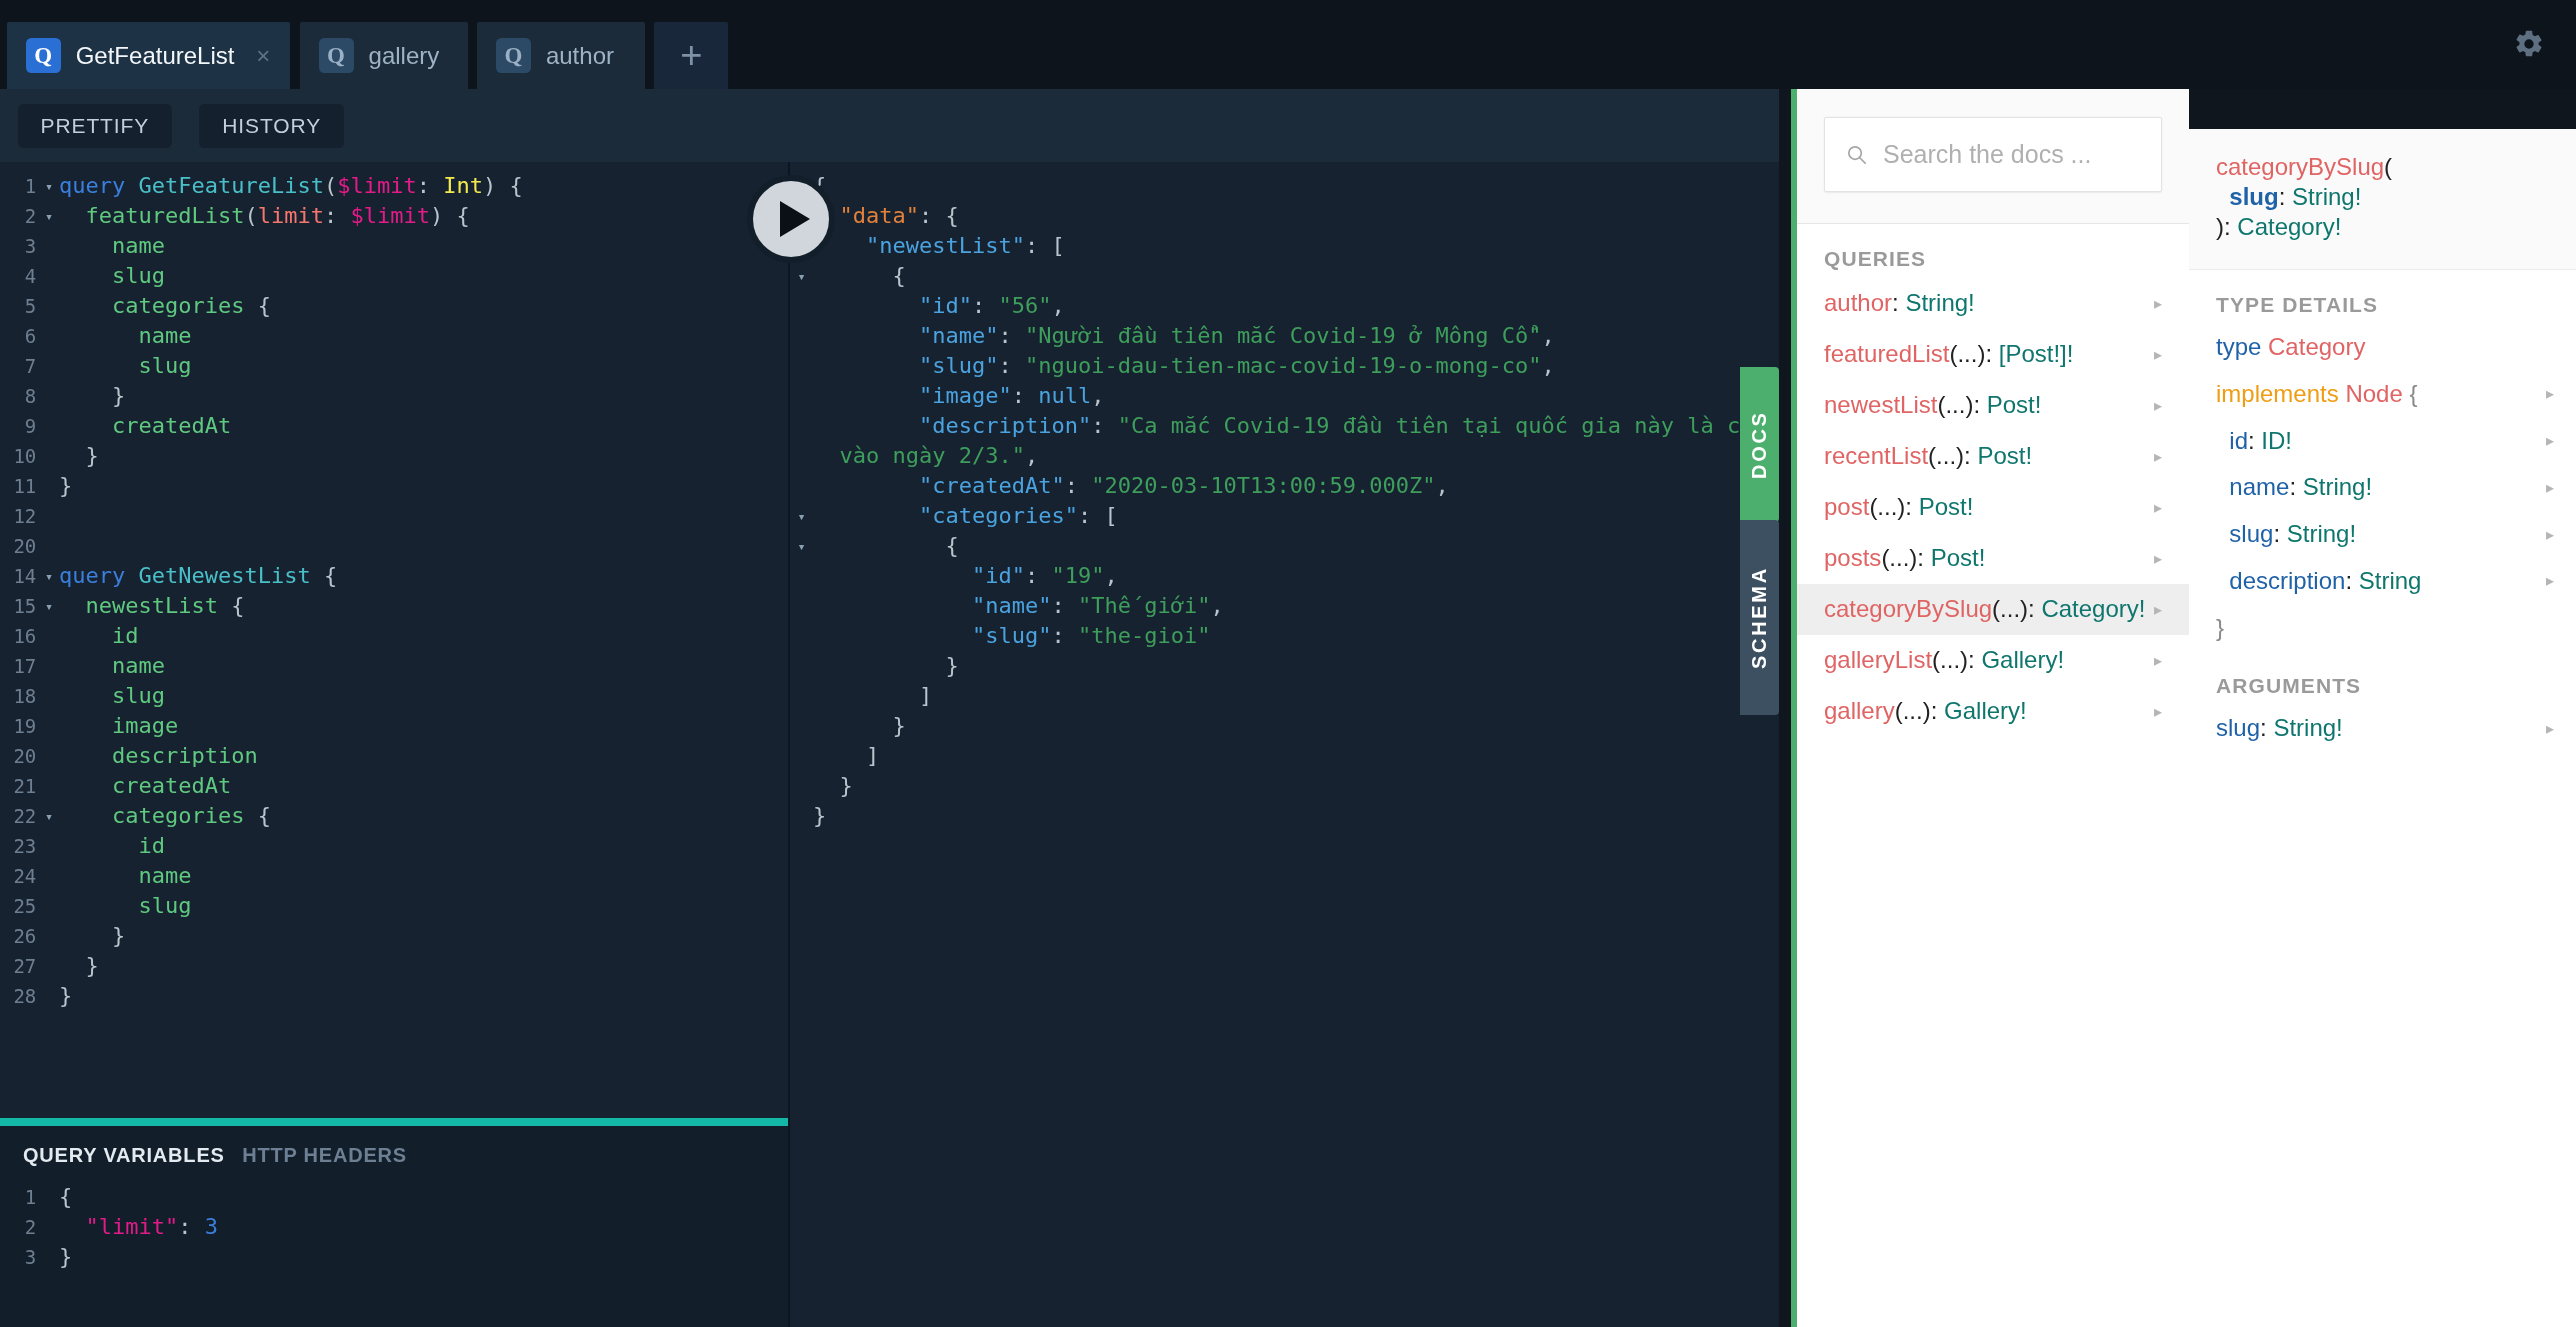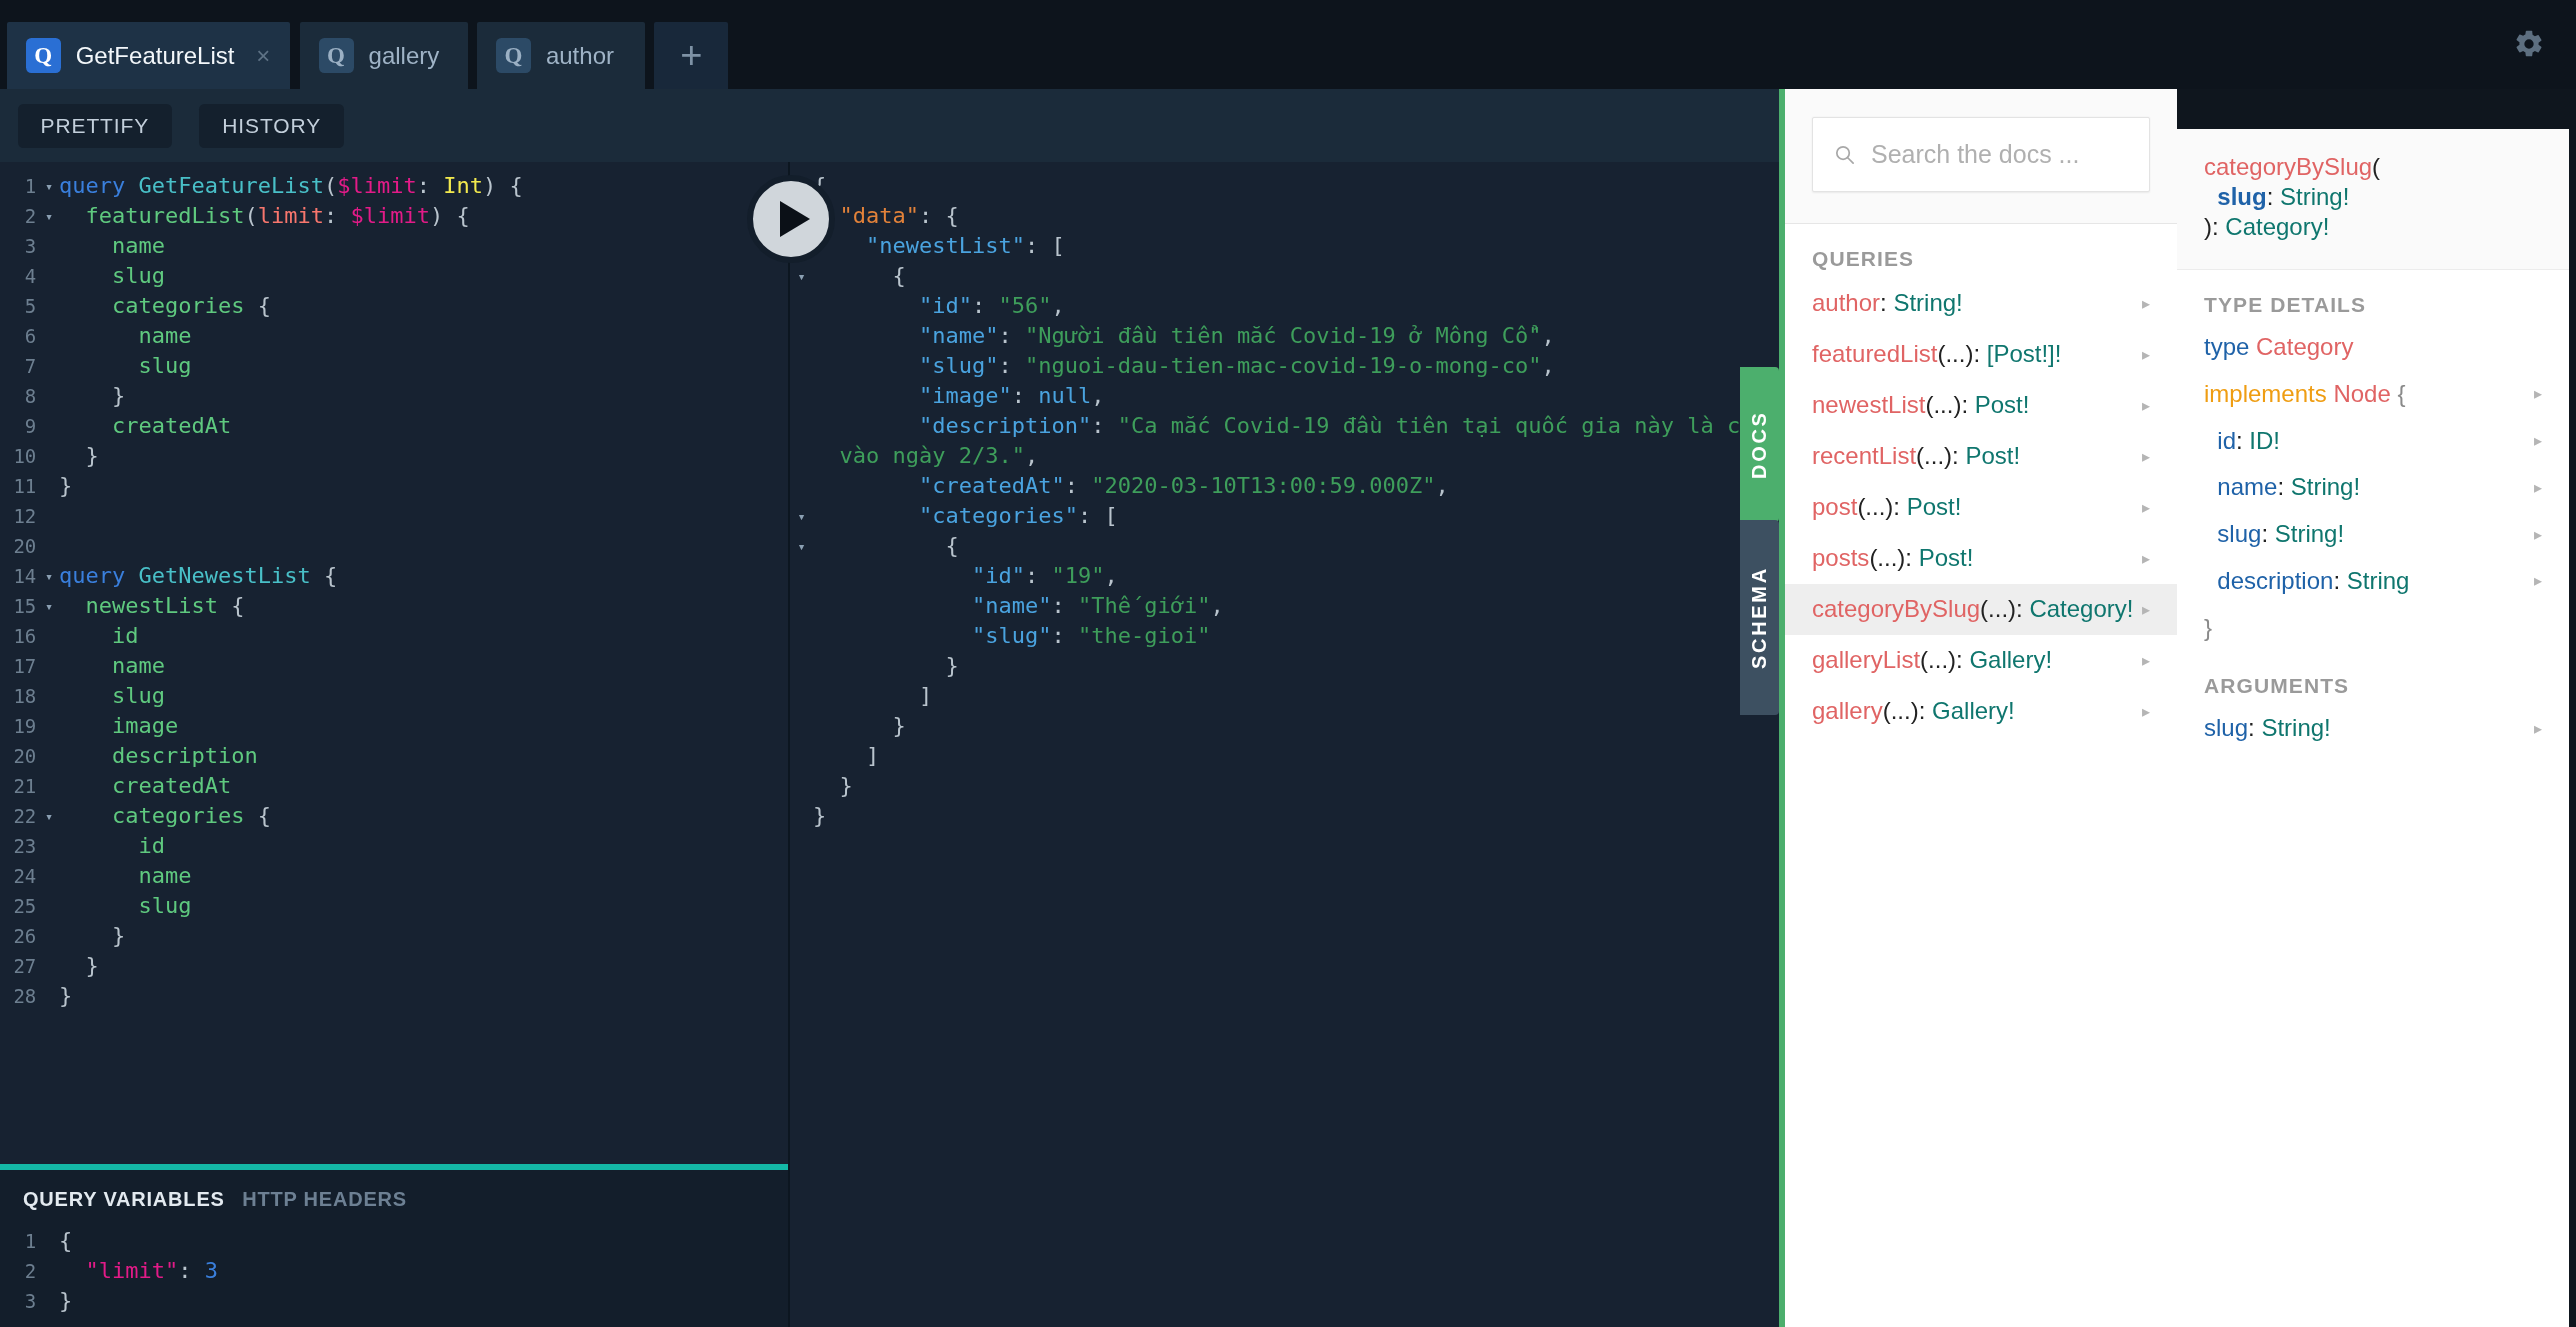--- a/index.html
+++ b/index.html
@@ -60,21 +60,21 @@
   .urlbox {
     flex: 1; height: 47px; background: #13202c; border: 1.3px solid #0d1821;
     border-radius: 5.4px; display: flex; align-items: center; padding: 0 23px;
     margin-right: 0px; color: #b4c2cf; font-size: 23px;
   }
 
   
   .editor-split { flex: 1; display: flex; min-height: 0; }
   .left-col { width: 790px; display: flex; flex-direction: column; flex: none; border-right: 2px solid #0c1620; }
   .query-editor { flex: 1; background: #172231; overflow: hidden; position: relative; padding-top: 9.4px; }
-  .varpane { height: 164px; background: #131e2b; border-top: 6px solid #14b8a6; flex: none; }
+  .varpane { height: 210px; background: #131e2b; border-top: 8px solid #14b8a6; flex: none; }
   .varhdr { display: flex; align-items: center; gap: 17.5px; padding: 17.5px 0 0 23px; }
   .varhdr .vt { font-size: 20px; letter-spacing: 0.8px; font-weight: 600; }
   .vt.on { color: #e3eaf0; }
   .vt.off { color: #6d8093; }
 
   
   .code { font-family: "DejaVu Sans Mono", monospace; font-size: 22px; line-height: 30px; }
   .crow { display: flex; align-items: flex-start; height: 30px; white-space: pre; }
   .ln {
     width: 39px; text-align: right; color: #6d7f90; font-size: 19px;
@@ -124,20 +124,21 @@
     display: flex; align-items: center; justify-content: center;
   }
   .vtab.docs   { background: #4caf6d; top: 278px; height: 155px; }
   .vtab.schema { background: #3d5061; top: 431px; height: 195px; }
 
   
   .docs-panel {
     width: 398px; background: #ffffff; flex: none;
     border-left: 6.7px solid #4caf6d; display: flex; flex-direction: column;
     position: relative;
+    margin-left: 12px;
   }
   .docs-search-wrap { padding: 28px 27px 31px 27px; background: #fafafa; border-bottom: 1.3px solid #e6e6e6; }
   .docs-search {
     height: 75px; background: #ffffff; border: 0.7px solid #e3e3e3;
     border-radius: 2px; display: flex; align-items: center; padding: 0 20px; gap: 15px;
     box-shadow: 0 0.7px 2px rgba(0,0,0,.07);
   }
   .docs-search .ph { font-size: 25px; color: #b0b0b0; }
   .sect-title { font-size: 21px; color: #9a9a9a; letter-spacing: 1.1px; font-weight: 600; padding: 23px 27px 6.7px 27px; }
   .docs-list { flex: 1; overflow: hidden; }

